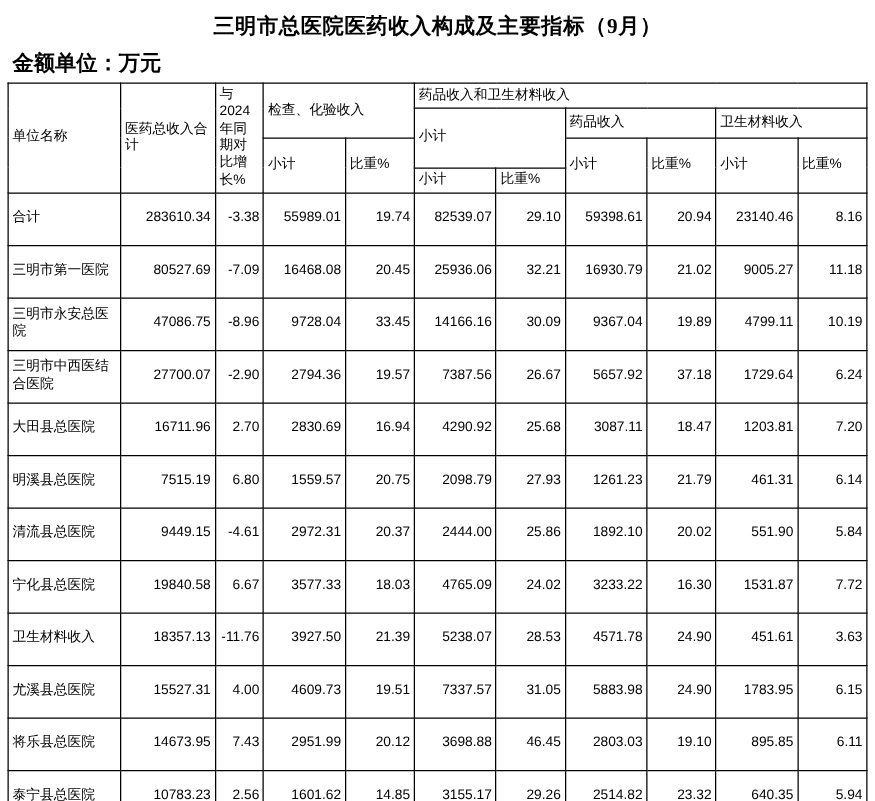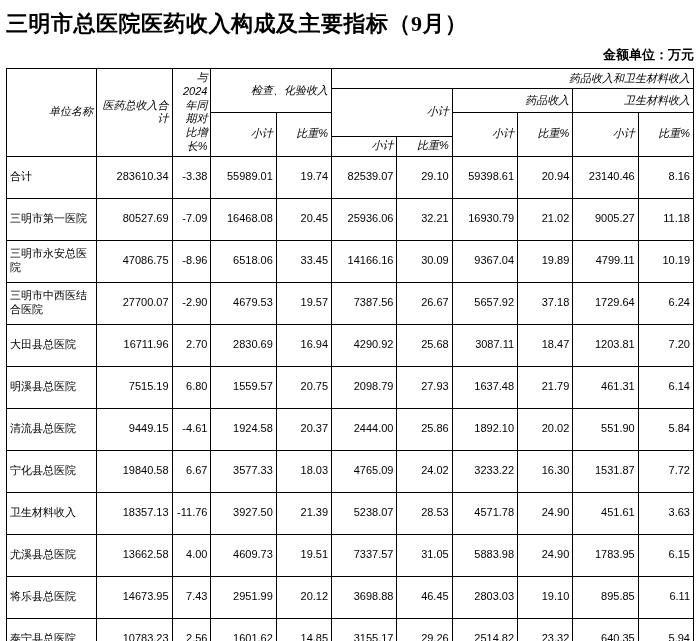--- a/index.html
+++ b/index.html
@@ -15,52 +15,50 @@
     overflow: hidden;
   }
   .page {
     width: 700px;
     height: 641px;
     box-sizing: border-box;
     padding: 0 6px;
     position: relative;
   }
   .title {
-    text-align: left;
-    font-size: 22px;
+    text-align: center;
+    font-size: 17px;
     font-weight: bold;
     letter-spacing: 0.5px;
     padding: 9px 0 7px 0;
     font-family: "Liberation Serif", serif;
   }
   .unit {
-    font-size: 13px;
+    font-size: 17px;
     font-weight: bold;
     padding: 0 0 4px 4px;
     font-family: "Liberation Sans", sans-serif;
-    text-align: right;
   }
   table.main {
     border-collapse: collapse;
     width: 688px;
     table-layout: fixed;
   }
   table.main th, table.main td {
     border: 1px solid #000000;
     font-size: 11px;
     font-weight: normal;
     padding: 2px 3px;
     line-height: 1.25;
     font-family: "Liberation Sans", sans-serif;
   }
   table.main th {
-    text-align: right;
+    text-align: left;
     vertical-align: middle;
     font-weight: normal;
-    font-style: italic;
   }
   .hdr-tall {
     height: 20px;
   }
   td.name {
     text-align: left;
     vertical-align: middle;
     height: 37px;
   }
   td.num {
@@ -151,34 +149,34 @@
           <td class="num">32.21</td>
           <td class="num">16930.79</td>
           <td class="num">21.02</td>
           <td class="num">9005.27</td>
           <td class="num">11.18</td>
         </tr>
         <tr>
           <td class="name">三明市永安总医院</td>
           <td class="num">47086.75</td>
           <td class="num">-8.96</td>
-          <td class="num">6518.06</td>
+          <td class="num">9728.04</td>
           <td class="num">33.45</td>
           <td class="num">14166.16</td>
           <td class="num">30.09</td>
           <td class="num">9367.04</td>
           <td class="num">19.89</td>
           <td class="num">4799.11</td>
           <td class="num">10.19</td>
         </tr>
         <tr>
           <td class="name">三明市中西医结合医院</td>
           <td class="num">27700.07</td>
           <td class="num">-2.90</td>
-          <td class="num">4679.53</td>
+          <td class="num">2794.36</td>
           <td class="num">19.57</td>
           <td class="num">7387.56</td>
           <td class="num">26.67</td>
           <td class="num">5657.92</td>
           <td class="num">37.18</td>
           <td class="num">1729.64</td>
           <td class="num">6.24</td>
         </tr>
         <tr>
           <td class="name">大田县总医院</td>
@@ -194,30 +192,30 @@
           <td class="num">7.20</td>
         </tr>
         <tr>
           <td class="name">明溪县总医院</td>
           <td class="num">7515.19</td>
           <td class="num">6.80</td>
           <td class="num">1559.57</td>
           <td class="num">20.75</td>
           <td class="num">2098.79</td>
           <td class="num">27.93</td>
-          <td class="num">1637.48</td>
+          <td class="num">1261.23</td>
           <td class="num">21.79</td>
           <td class="num">461.31</td>
           <td class="num">6.14</td>
         </tr>
         <tr>
           <td class="name">清流县总医院</td>
           <td class="num">9449.15</td>
           <td class="num">-4.61</td>
-          <td class="num">1924.58</td>
+          <td class="num">2972.31</td>
           <td class="num">20.37</td>
           <td class="num">2444.00</td>
           <td class="num">25.86</td>
           <td class="num">1892.10</td>
           <td class="num">20.02</td>
           <td class="num">551.90</td>
           <td class="num">5.84</td>
         </tr>
         <tr>
           <td class="name">宁化县总医院</td>
@@ -240,21 +238,21 @@
           <td class="num">21.39</td>
           <td class="num">5238.07</td>
           <td class="num">28.53</td>
           <td class="num">4571.78</td>
           <td class="num">24.90</td>
           <td class="num">451.61</td>
           <td class="num">3.63</td>
         </tr>
         <tr>
           <td class="name">尤溪县总医院</td>
-          <td class="num">13662.58</td>
+          <td class="num">15527.31</td>
           <td class="num">4.00</td>
           <td class="num">4609.73</td>
           <td class="num">19.51</td>
           <td class="num">7337.57</td>
           <td class="num">31.05</td>
           <td class="num">5883.98</td>
           <td class="num">24.90</td>
           <td class="num">1783.95</td>
           <td class="num">6.15</td>
         </tr>

